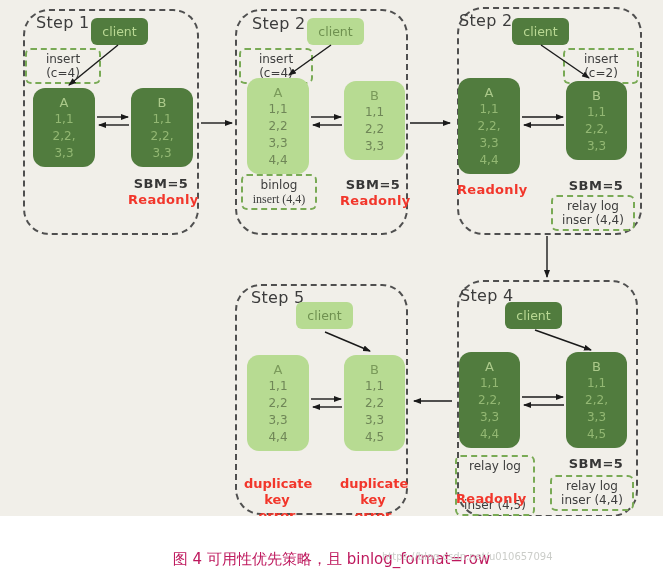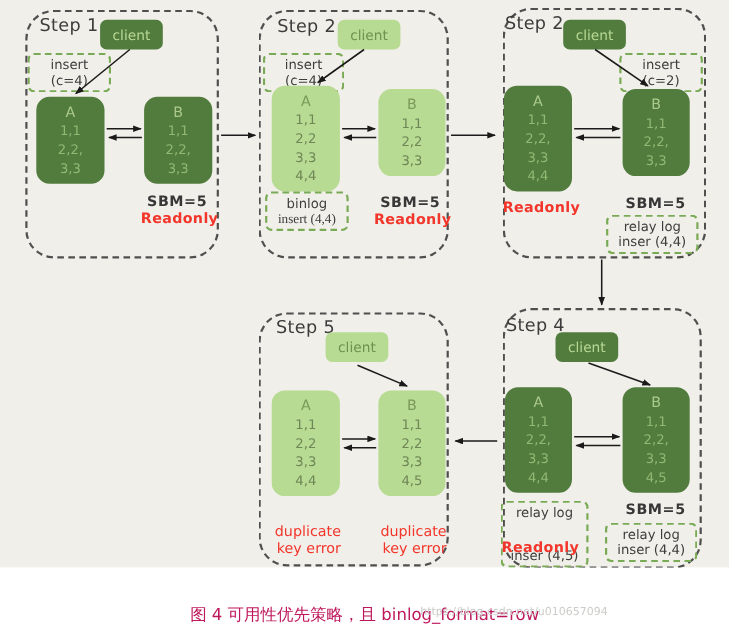--- a/index.html
+++ b/index.html
@@ -17,21 +17,21 @@
   .node .title{display:block;font-size:13px;line-height:17px;}
   .node .row{display:block;font-size:12px;line-height:17px;}
   .node.dark .title{color:#abc98a;}
   .node.dark .row{color:#93b873;}
   .node.light .title{color:#7a9a5a;}
   .node.light .row{color:#6f8657;}
   .note{position:absolute;border:2px dashed #79aa55;border-radius:6px;color:#3d3d3d;
         font-size:12px;text-align:center;padding:2px 3px;line-height:14px;box-sizing:border-box;}
   .sbm{position:absolute;font-size:13px;color:#373737;font-weight:600;letter-spacing:.5px;text-align:center;}
   .readonly{position:absolute;font-size:13px;color:#f2362b;font-weight:600;text-align:center;letter-spacing:.3px;}
-  .error{position:absolute;font-size:13px;color:#f2362b;font-weight:400;line-height:16px;text-align:right;}
+  .error{position:absolute;font-size:13px;color:#f2362b;font-weight:700;line-height:16px;text-align:center;}
   .arrows{position:absolute;left:0;top:0;width:663px;height:584px;pointer-events:none;}
   .footer{position:absolute;left:0;top:516px;width:663px;height:68px;background:#ffffff;}
   .caption{position:absolute;left:0;top:550px;width:663px;text-align:center;font-size:15px;color:#be185d;}
   .watermark{position:absolute;left:382px;top:551px;font-size:10px;color:#cbcdc9;white-space:nowrap;}
 </style>
 </head>
 <body>
 
 <div class="page">
   <div class="canvas-bg"></div>

